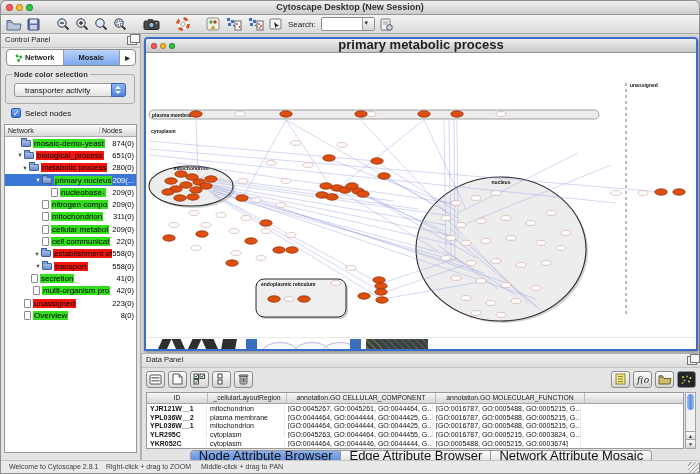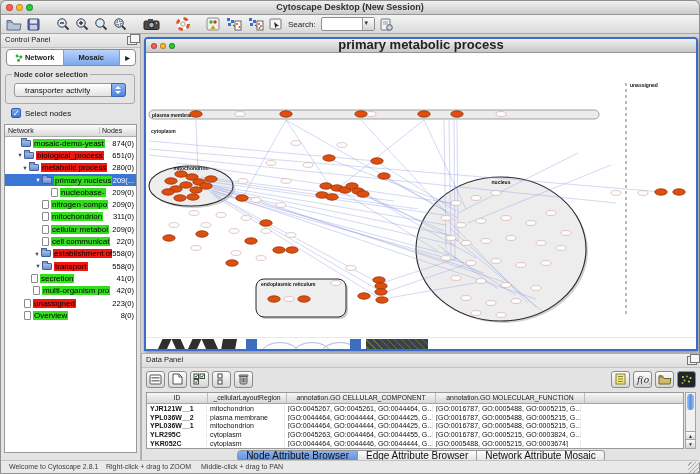--- a/index.html
+++ b/index.html
@@ -90,21 +90,21 @@
   .thead span{border-right:1px solid #bcbcbc;overflow:hidden;white-space:nowrap;line-height:10px;}
   .trow{display:flex;height:8.7px;font-size:7px;color:#111;align-items:center;}
   .trow span{border-right:1px solid #e9e9e9;overflow:hidden;white-space:nowrap;padding-left:3px;box-sizing:border-box;}
   .trow .c0{font-weight:bold;}
   .c0{width:60px;flex:none;}.c1{width:78px;flex:none;}.c2{width:148px;flex:none;}.c3{width:148px;flex:none;}.c4{flex:1;border-right:none!important;}
   .dp-scroll{position:absolute;right:4px;top:38px;width:11px;bottom:13px;background:#f1f1f1;border:1px solid #a5a5a5;box-sizing:border-box;}
   .thumb{position:absolute;left:1px;right:1px;top:1px;height:16px;border-radius:4px;background:linear-gradient(90deg,#9cc0f5,#5c8fe2,#9cc0f5);}
   .sarr{position:absolute;left:0;right:0;height:8px;text-align:center;font-size:5px;color:#333;line-height:8px;background:linear-gradient(#fdfdfd,#d3d3d3);border-top:1px solid #a5a5a5;}
   .sarr.up{bottom:8px;}.sarr.dn{bottom:0;}
   .dp-tabs{position:absolute;left:0;right:0;bottom:0;height:12px;display:flex;justify-content:center;}
-  .ftab{font-size:10px;line-height:10px;padding:0 8px;border:1px solid #979797;border-left:none;background:linear-gradient(#fdfdfd,#e2e2e2);color:#111;}
+  .ftab{font-size:13px;line-height:10px;padding:0 8px;border:1px solid #979797;border-left:none;background:linear-gradient(#fdfdfd,#e2e2e2);color:#111;}
   .ftab:first-child{border-left:1px solid #979797;border-radius:4px 0 0 4px;}
   .ftab:last-child{border-radius:0 4px 4px 0;}
   .ftab.sel{background:linear-gradient(#8cb2ee,#5d8ede);}
 
   
   .status{position:absolute;left:0;right:0;bottom:0;height:12px;background:#e9e9e9;border-top:1px solid #c2c2c2;font-size:7px;color:#3a3a3a;}
   .status span{position:absolute;top:2px;}
   .status span:nth-child(1){left:8px;}
   .status span:nth-child(2){left:105px;}
   .status span:nth-child(3){left:200px;}

